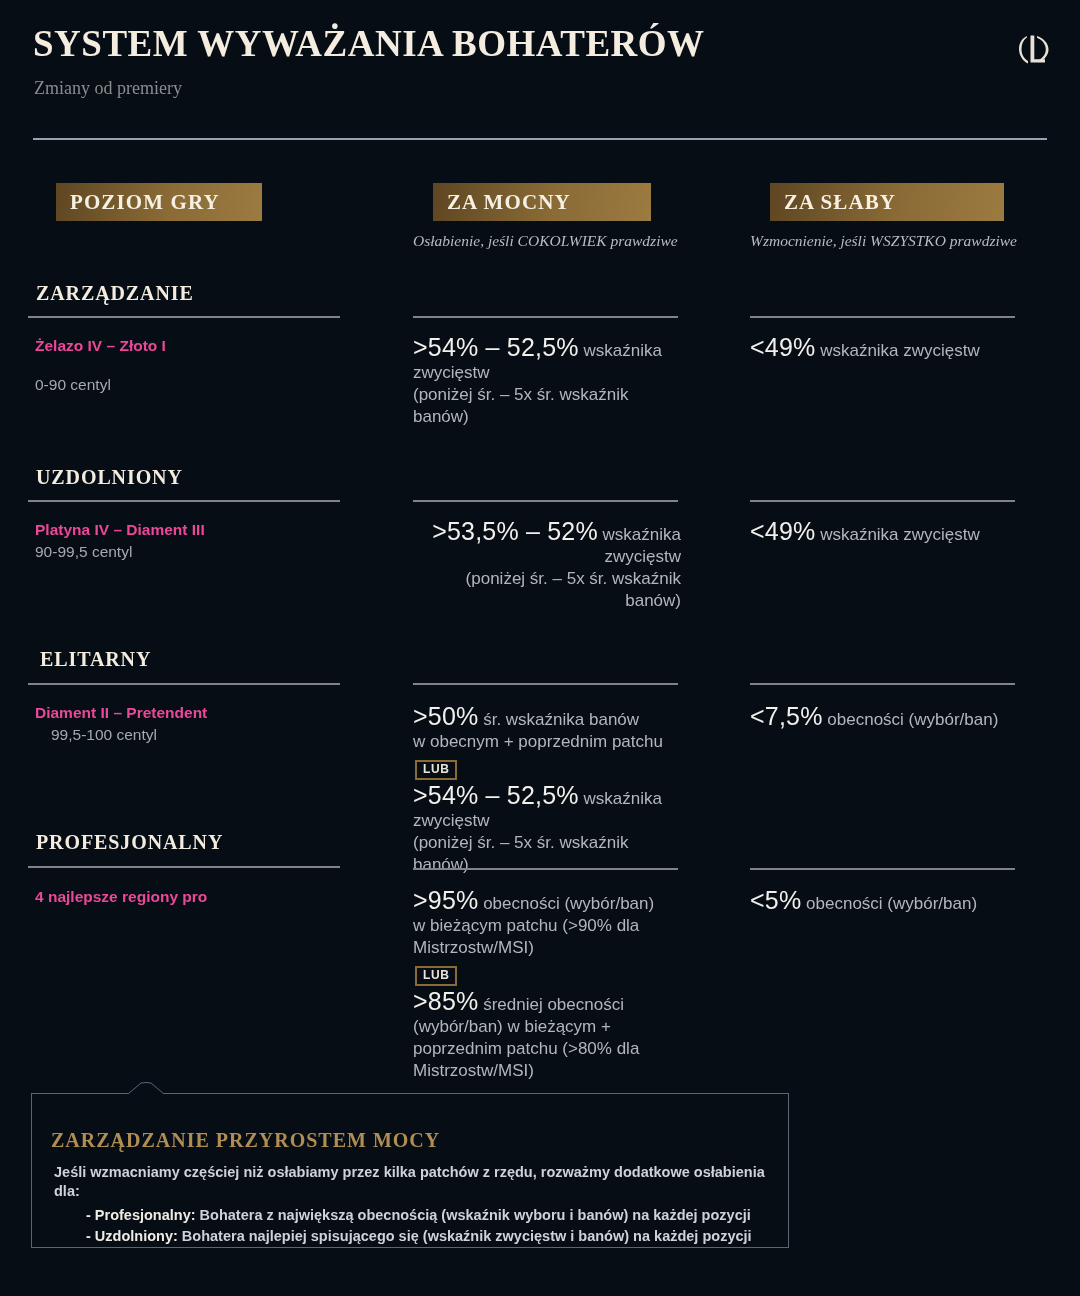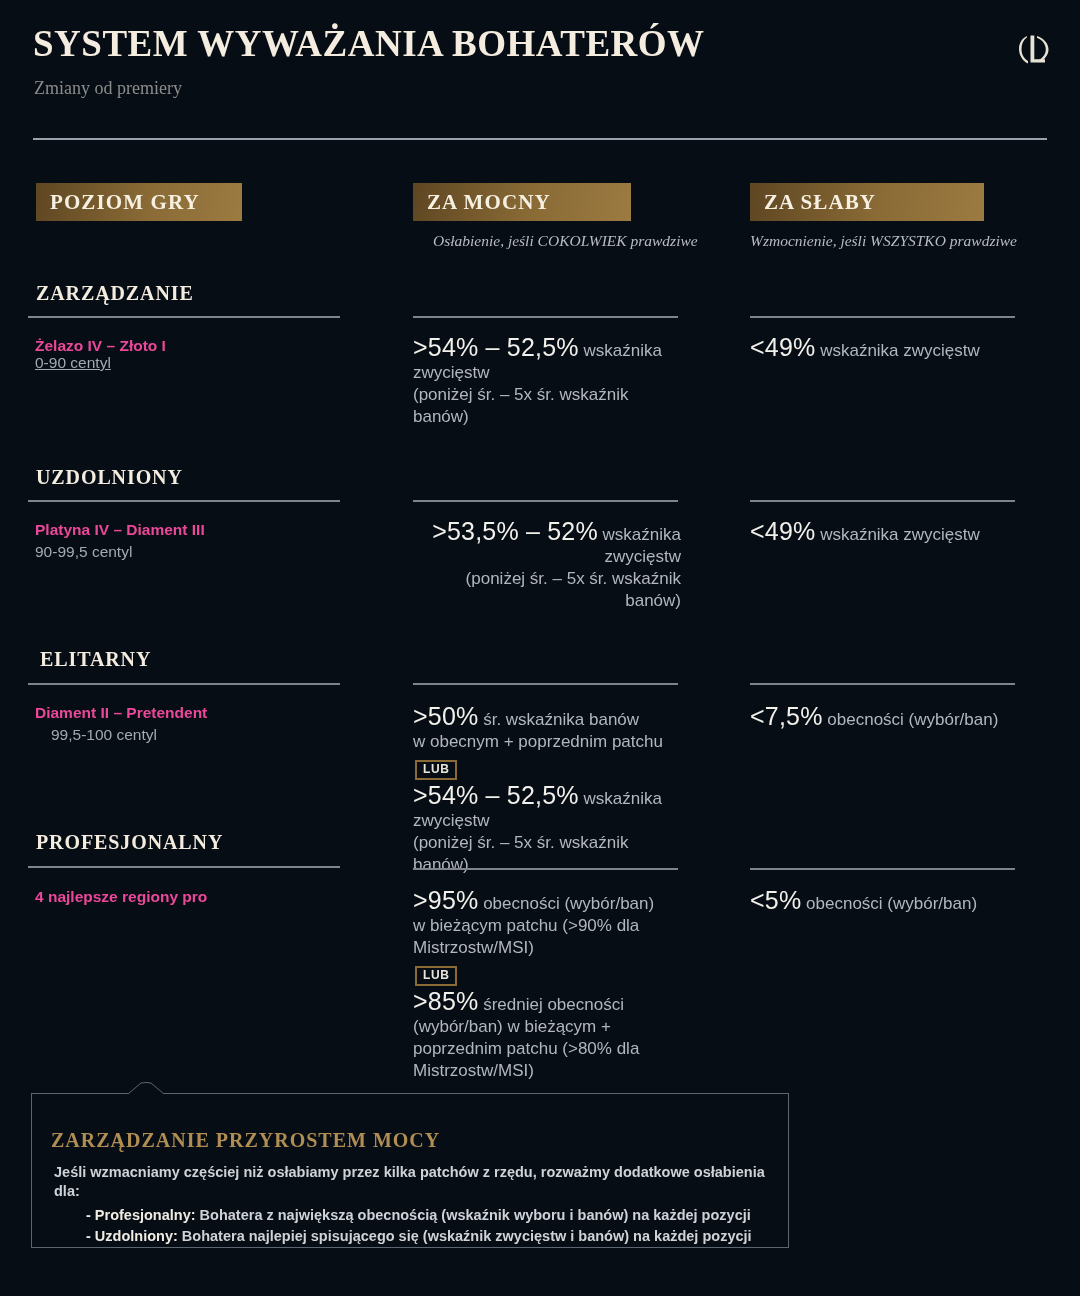--- a/index.html
+++ b/index.html
@@ -69,20 +69,21 @@
 
   
   .banner {
     position: absolute;
     height: 38px;
     background: linear-gradient(100deg, #5e4622 0%, #8a6b36 55%, #9c7b41 100%);
     display: flex;
     align-items: center;
     padding-left: 14px;
     box-sizing: border-box;
+    margin-left: 20px;
   }
   .banner-label {
     font-family: "Liberation Serif", serif;
     font-weight: bold;
     font-size: 21px;
     letter-spacing: 1.1px;
     color: #f6f0e2;
     white-space: nowrap;
   }
   .banner-note {
@@ -223,31 +224,31 @@
     <div class="header-rule"></div>
   </div>
 
   <div class="banner" style="left:36px; top:183px; width:206px;">
     <span class="banner-label">POZIOM GRY</span>
   </div>
 
   <div class="banner" style="left:413px; top:183px; width:218px;">
     <span class="banner-label">ZA MOCNY</span>
   </div>
-  <div class="banner-note" style="left:433px; top:232px;">Osłabienie, jeśli COKOLWIEK prawdziwe</div>
+  <div class="banner-note" style="left:413px; top:232px;">Osłabienie, jeśli COKOLWIEK prawdziwe</div>
 
   <div class="banner" style="left:750px; top:183px; width:234px;">
     <span class="banner-label">ZA SŁABY</span>
   </div>
   <div class="banner-note" style="left:750px; top:232px;">Wzmocnienie, jeśli WSZYSTKO prawdziwe</div>
 
   <div class="tier-name" style="left:36px; top:282px;">ZARZĄDZANIE</div>
   <div class="rule" style="left:28px; top:316px; width:312px;"></div>
   <div class="tier-range" style="left:35px; top:337px;">Żelazo IV – Złoto I</div>
-  <div class="tier-pct" style="left:35px; top:354px;text-decoration:underline;">0-90 centyl</div>
+  <div class="tier-pct" style="left:35px; top:376px;">0-90 centyl</div>
 
   <div class="rule" style="left:413px; top:316px; width:265px;"></div>
   <div class="cell" style="left:413px; top:336px;">
     <div class="crit">
       <span class="big">&gt;54% – 52,5%</span><span> wskaźnika zwycięstw<br>(poniżej śr. – 5x śr. wskaźnik banów)</span>
     </div>
   </div>
 
   <div class="rule" style="left:750px; top:316px; width:265px;"></div>
   <div class="cell" style="left:750px; top:336px; width:300px;">

